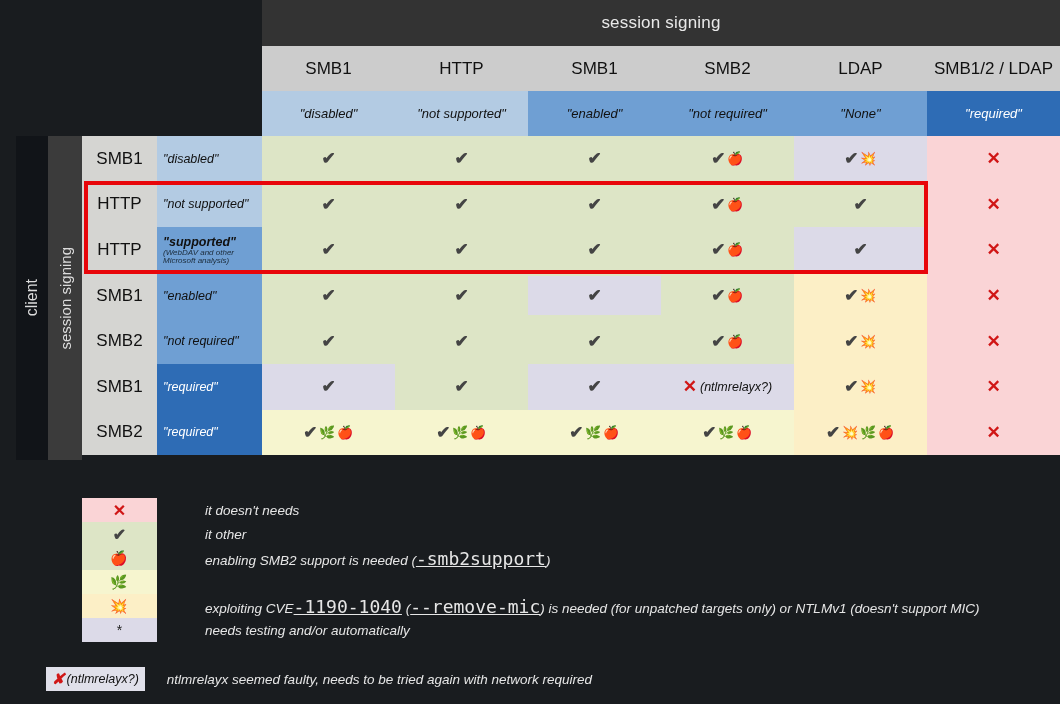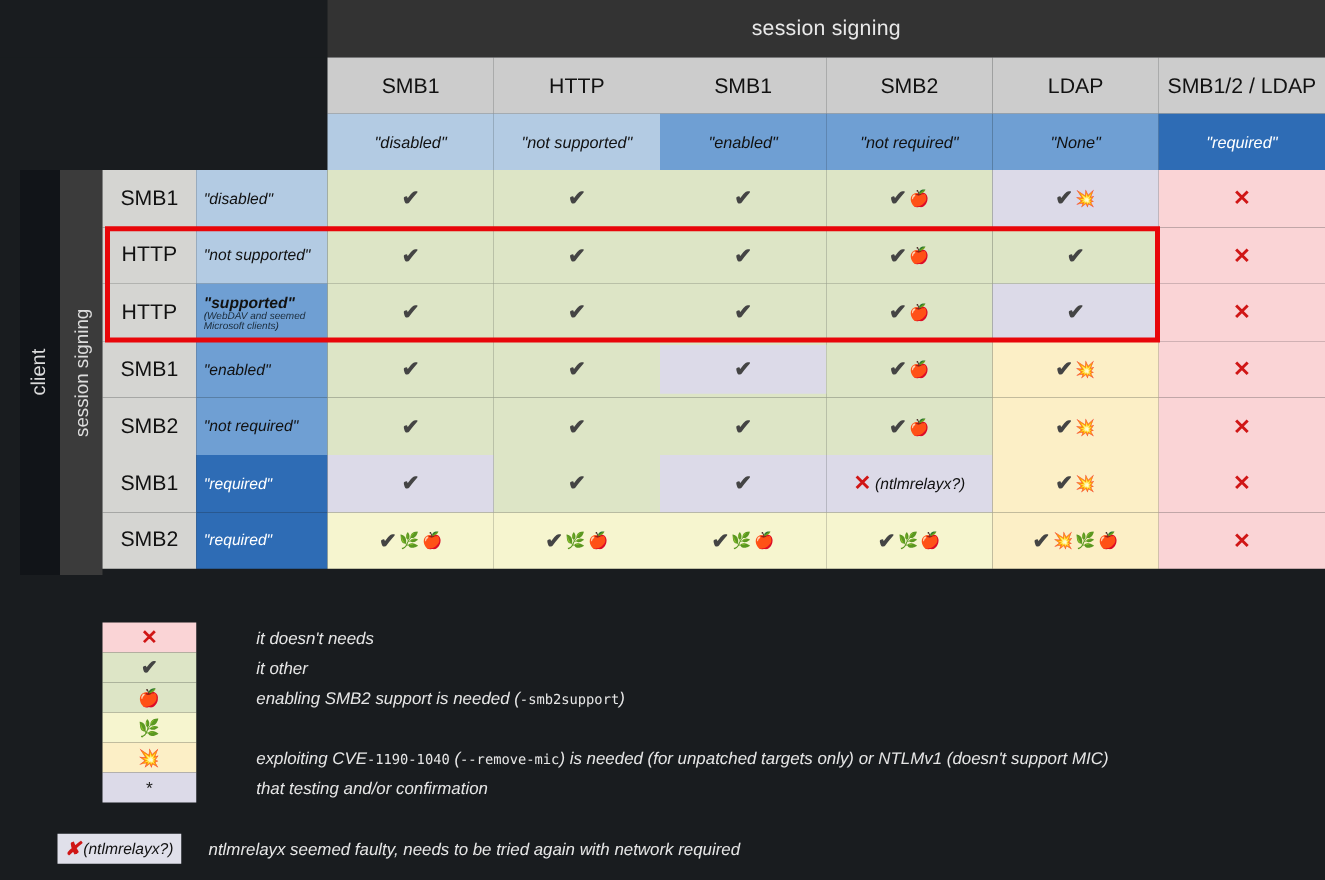--- a/index.html
+++ b/index.html
@@ -115,21 +115,21 @@
     width:75px;flex:0 0 75px;height:24px;
     display:flex;align-items:center;justify-content:center;
     font-size:14px;color:#333;
   }
   .lsw .cross{color:#d01616;font-weight:bold;font-size:16px;}
   .lsw .tick{color:#444;font-weight:bold;font-size:16px;}
   .ltext{
     margin-left:48px;font-size:13.5px;font-style:italic;color:#e6e6e6;
     white-space:nowrap;
   }
-  .ltext code{font-family:"DejaVu Sans Mono", monospace;font-size:11px;font-style:normal;}
+  .ltext code{font-family:"DejaVu Sans Mono", monospace;font-size:18px;font-style:normal;text-decoration:underline;}
 
   #note{
     position:absolute;left:46px;top:667px;display:flex;align-items:center;
   }
   #note .chip{
     background:#e0e0ea;color:#111;font-size:12.5px;font-style:italic;
     padding:3px 6px;display:flex;align-items:center;gap:2px;
   }
   #note .chip .cross{color:#d01616;font-weight:bold;font-size:15px;}
   #note .ntext{
@@ -226,21 +226,21 @@
           </div>
           <div class="cell" style="background: rgb(250, 212, 214); display: flex;">
             <span class="cross">✕</span>
           </div>
         </div>
       </div>
       <div class="row">
         <div class="rl-proto">HTTP</div>
         <div class="rl-val strongval" style="background: rgb(111, 159, 211);">
           <div class="main">"supported"</div>
-          <div class="sub">(WebDAV and seemed Microsoft clients)</div>
+          <div class="sub">(WebDAV and other Microsoft analysis)</div>
         </div>
         <div class="cells">
           <div class="cell" style="background: rgb(221, 229, 198); display: flex;">
             <span class="tick">✔</span>
           </div>
           <div class="cell" style="background: rgb(221, 229, 198); display: flex;">
             <span class="tick">✔</span>
           </div>
           <div class="cell" style="background: rgb(221, 229, 198); display: flex;">
             <span class="tick">✔</span>
@@ -412,21 +412,21 @@
     <div class="lrow">
       <div class="lsw" style="background: rgb(252, 239, 198);">
         <span style="font-size: 14px;">💥</span>
       </div>
       <div class="ltext">exploiting CVE<code>-1190-1040</code> (<code>--remove-mic</code>) is needed (for unpatched targets only) or NTLMv1 (doesn't support MIC)</div>
     </div>
     <div class="lrow">
       <div class="lsw" style="background: rgb(220, 218, 232);">
         <span style="color: rgb(34, 34, 34);">*</span>
       </div>
-      <div class="ltext">that testing and/or confirmation</div>
+      <div class="ltext">needs testing and/or automatically</div>
     </div>
   </div>
 
 <div id="note">
   <span class="chip">
     <span class="cross">✘</span>
       <span>(ntlmrelayx?)</span>
   </span>
   <span class="ntext">ntlmrelayx seemed faulty, needs to be tried again with network required</span>
 </div>

